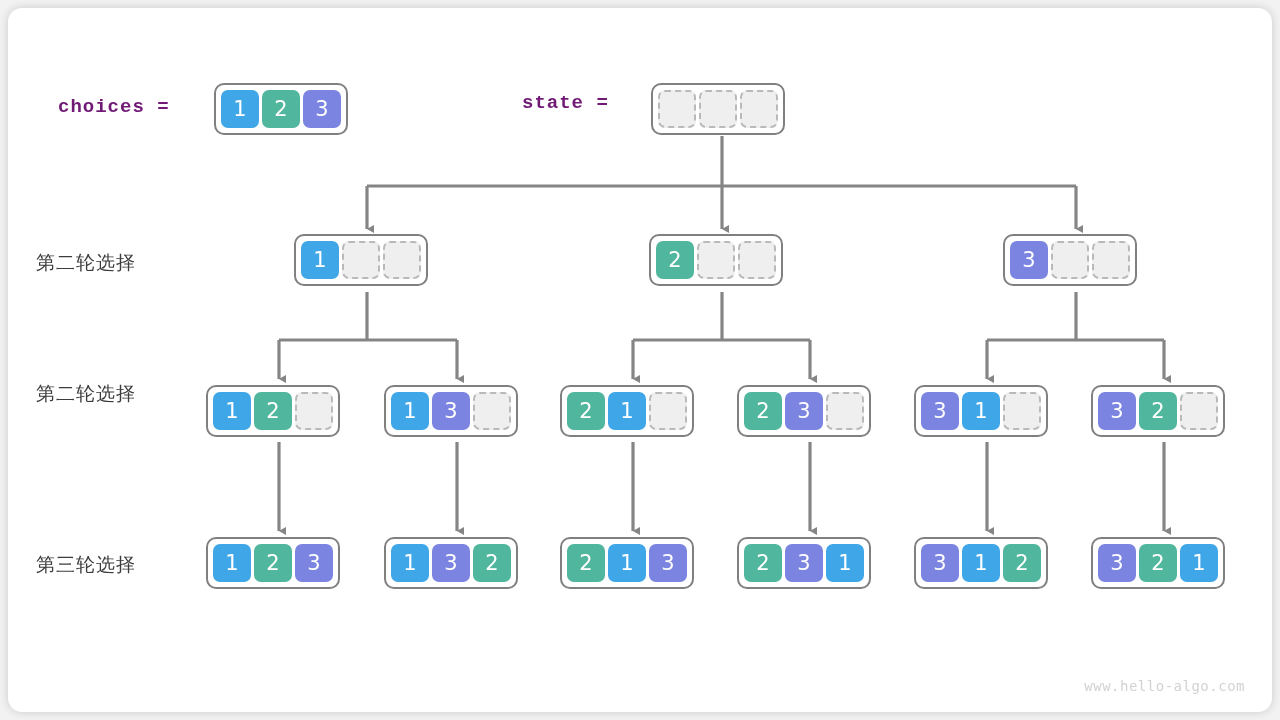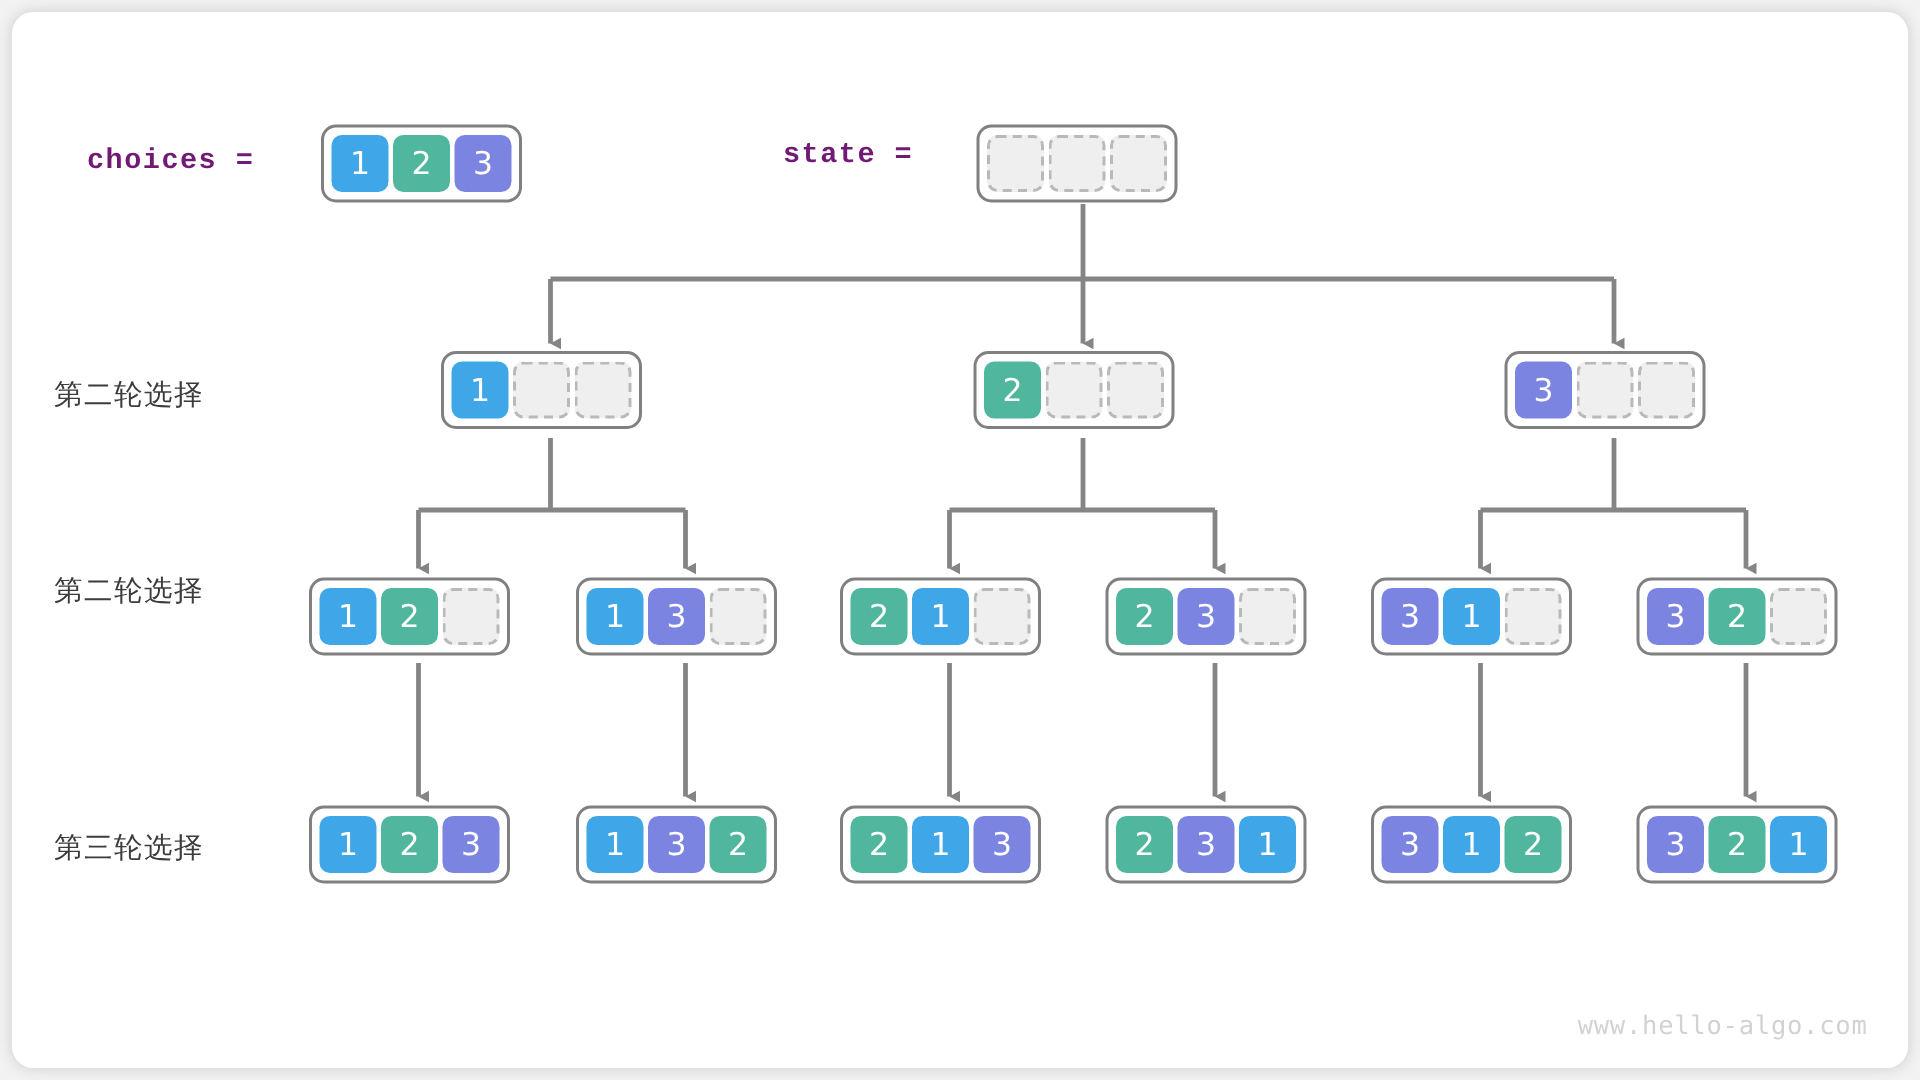--- a/index.html
+++ b/index.html
@@ -55,21 +55,21 @@
     font-size: 19px;
     color: #3c3c3c;
     white-space: nowrap;
     letter-spacing: 1px;
   }
   .watermark {
     position: absolute;
     right: 35px;
     bottom: 26px;
     font-family: "DejaVu Sans Mono", monospace;
-    font-size: 17px;
+    font-size: 14px;
     color: #d2d2d2;
     letter-spacing: 0.5px;
   }
   
   .arr {
     position: absolute;
     display: flex;
     flex-direction: row;
     align-items: center;
     gap: 3px;

